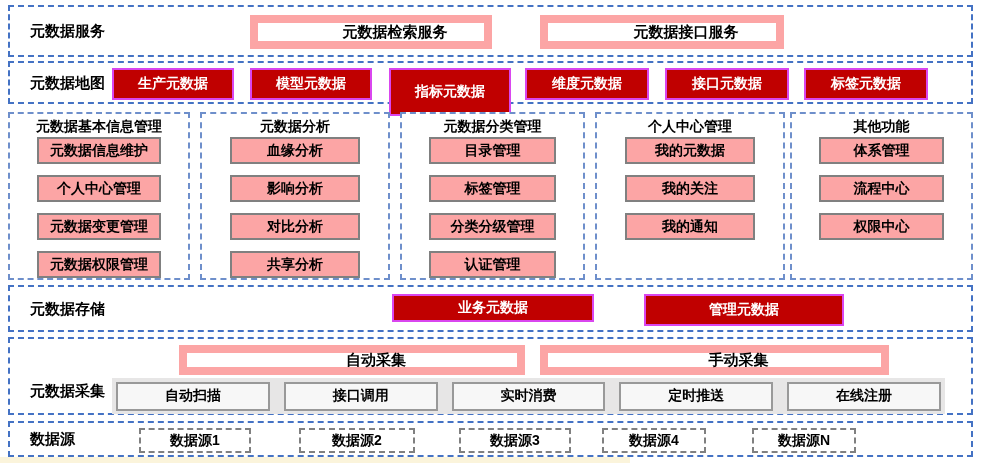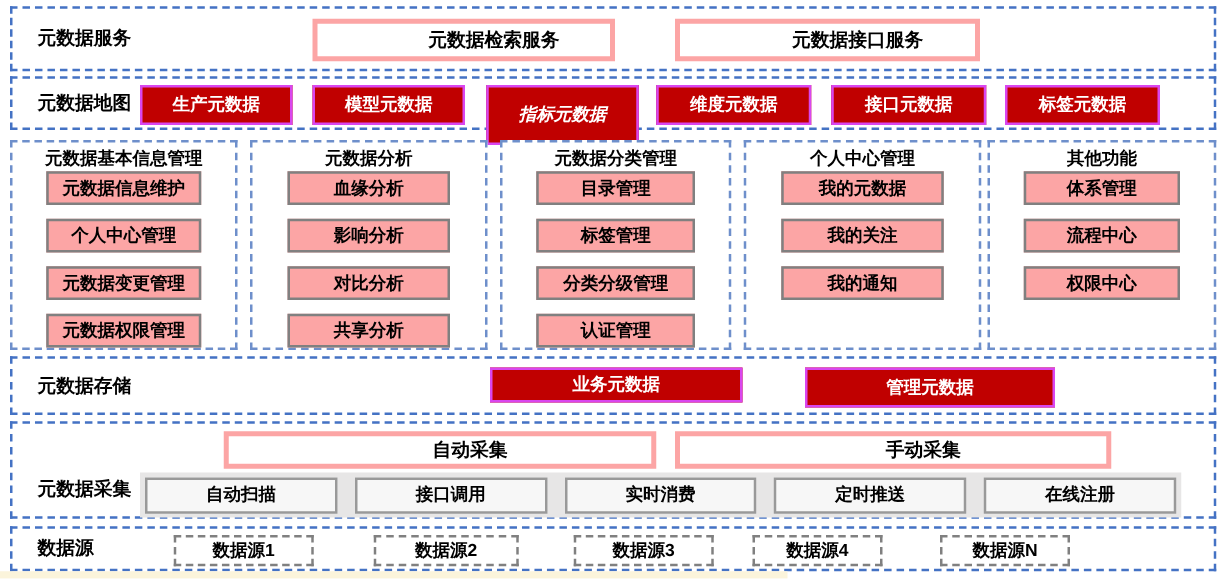--- a/index.html
+++ b/index.html
@@ -10,21 +10,21 @@
   }
   .band {
     position:absolute; left:8px; width:965px;
     border:2px dashed #4472C4; box-sizing:border-box; background:#fff;
   }
   .band-label {
     position:absolute; left:20px; top:50%; transform:translateY(-50%);
     font-weight:bold; font-size:15px; white-space:nowrap;
   }
   .white-node {
-    position:absolute; background:#fff; border:4px solid #fca5a5; box-sizing:border-box;
+    position:absolute; background:#fff; border:8px solid #fca5a5; box-sizing:border-box;
     display:flex; align-items:center; justify-content:center;
     font-weight:bold; font-size:15px; white-space:nowrap;padding-left:48px;
   }
   .red-btn {
     position:absolute; background:#C00000; border:2px solid #d946ef; box-sizing:border-box;
     color:#fff; display:flex; align-items:center; justify-content:center;
     font-weight:bold; font-size:14px; white-space:nowrap;
   }
   .mcol {
     position:absolute; top:112px; height:168px;
@@ -64,21 +64,21 @@
   <div class="band" style="top:5px;height:52px;">
     <div class="band-label">元数据服务</div>
     <div class="white-node" style="left:240px;top:8px;width:242px;height:34px;">元数据检索服务</div>
     <div class="white-node" style="left:530px;top:8px;width:244px;height:34px;">元数据接口服务</div>
   </div>
 
   <div class="band" style="top:61px;height:43px;">
     <div class="band-label">元数据地图</div>
     <div class="red-btn" style="left:102px;top:5px;width:122px;height:32px;">生产元数据</div>
     <div class="red-btn" style="left:240px;top:5px;width:122px;height:32px;">模型元数据</div>
-    <div class="red-btn" style="left:379px;top:5px;width:122px;height:48px;font-style:italic;">指标元数据</div>
+    <div class="red-btn" style="left:379px;top:5px;width:122px;height:48px;">指标元数据</div>
     <div class="red-btn" style="left:515px;top:5px;width:124px;height:32px;">维度元数据</div>
     <div class="red-btn" style="left:655px;top:5px;width:124px;height:32px;">接口元数据</div>
     <div class="red-btn" style="left:794px;top:5px;width:124px;height:32px;">标签元数据</div>
   </div>
 
   <div class="mcol" style="left:8px;width:182px;">
     <div class="mcol-title">元数据基本信息管理</div>
     <div class="mcol-item first">元数据信息维护</div>
     <div class="mcol-item">个人中心管理</div>
     <div class="mcol-item">元数据变更管理</div>

